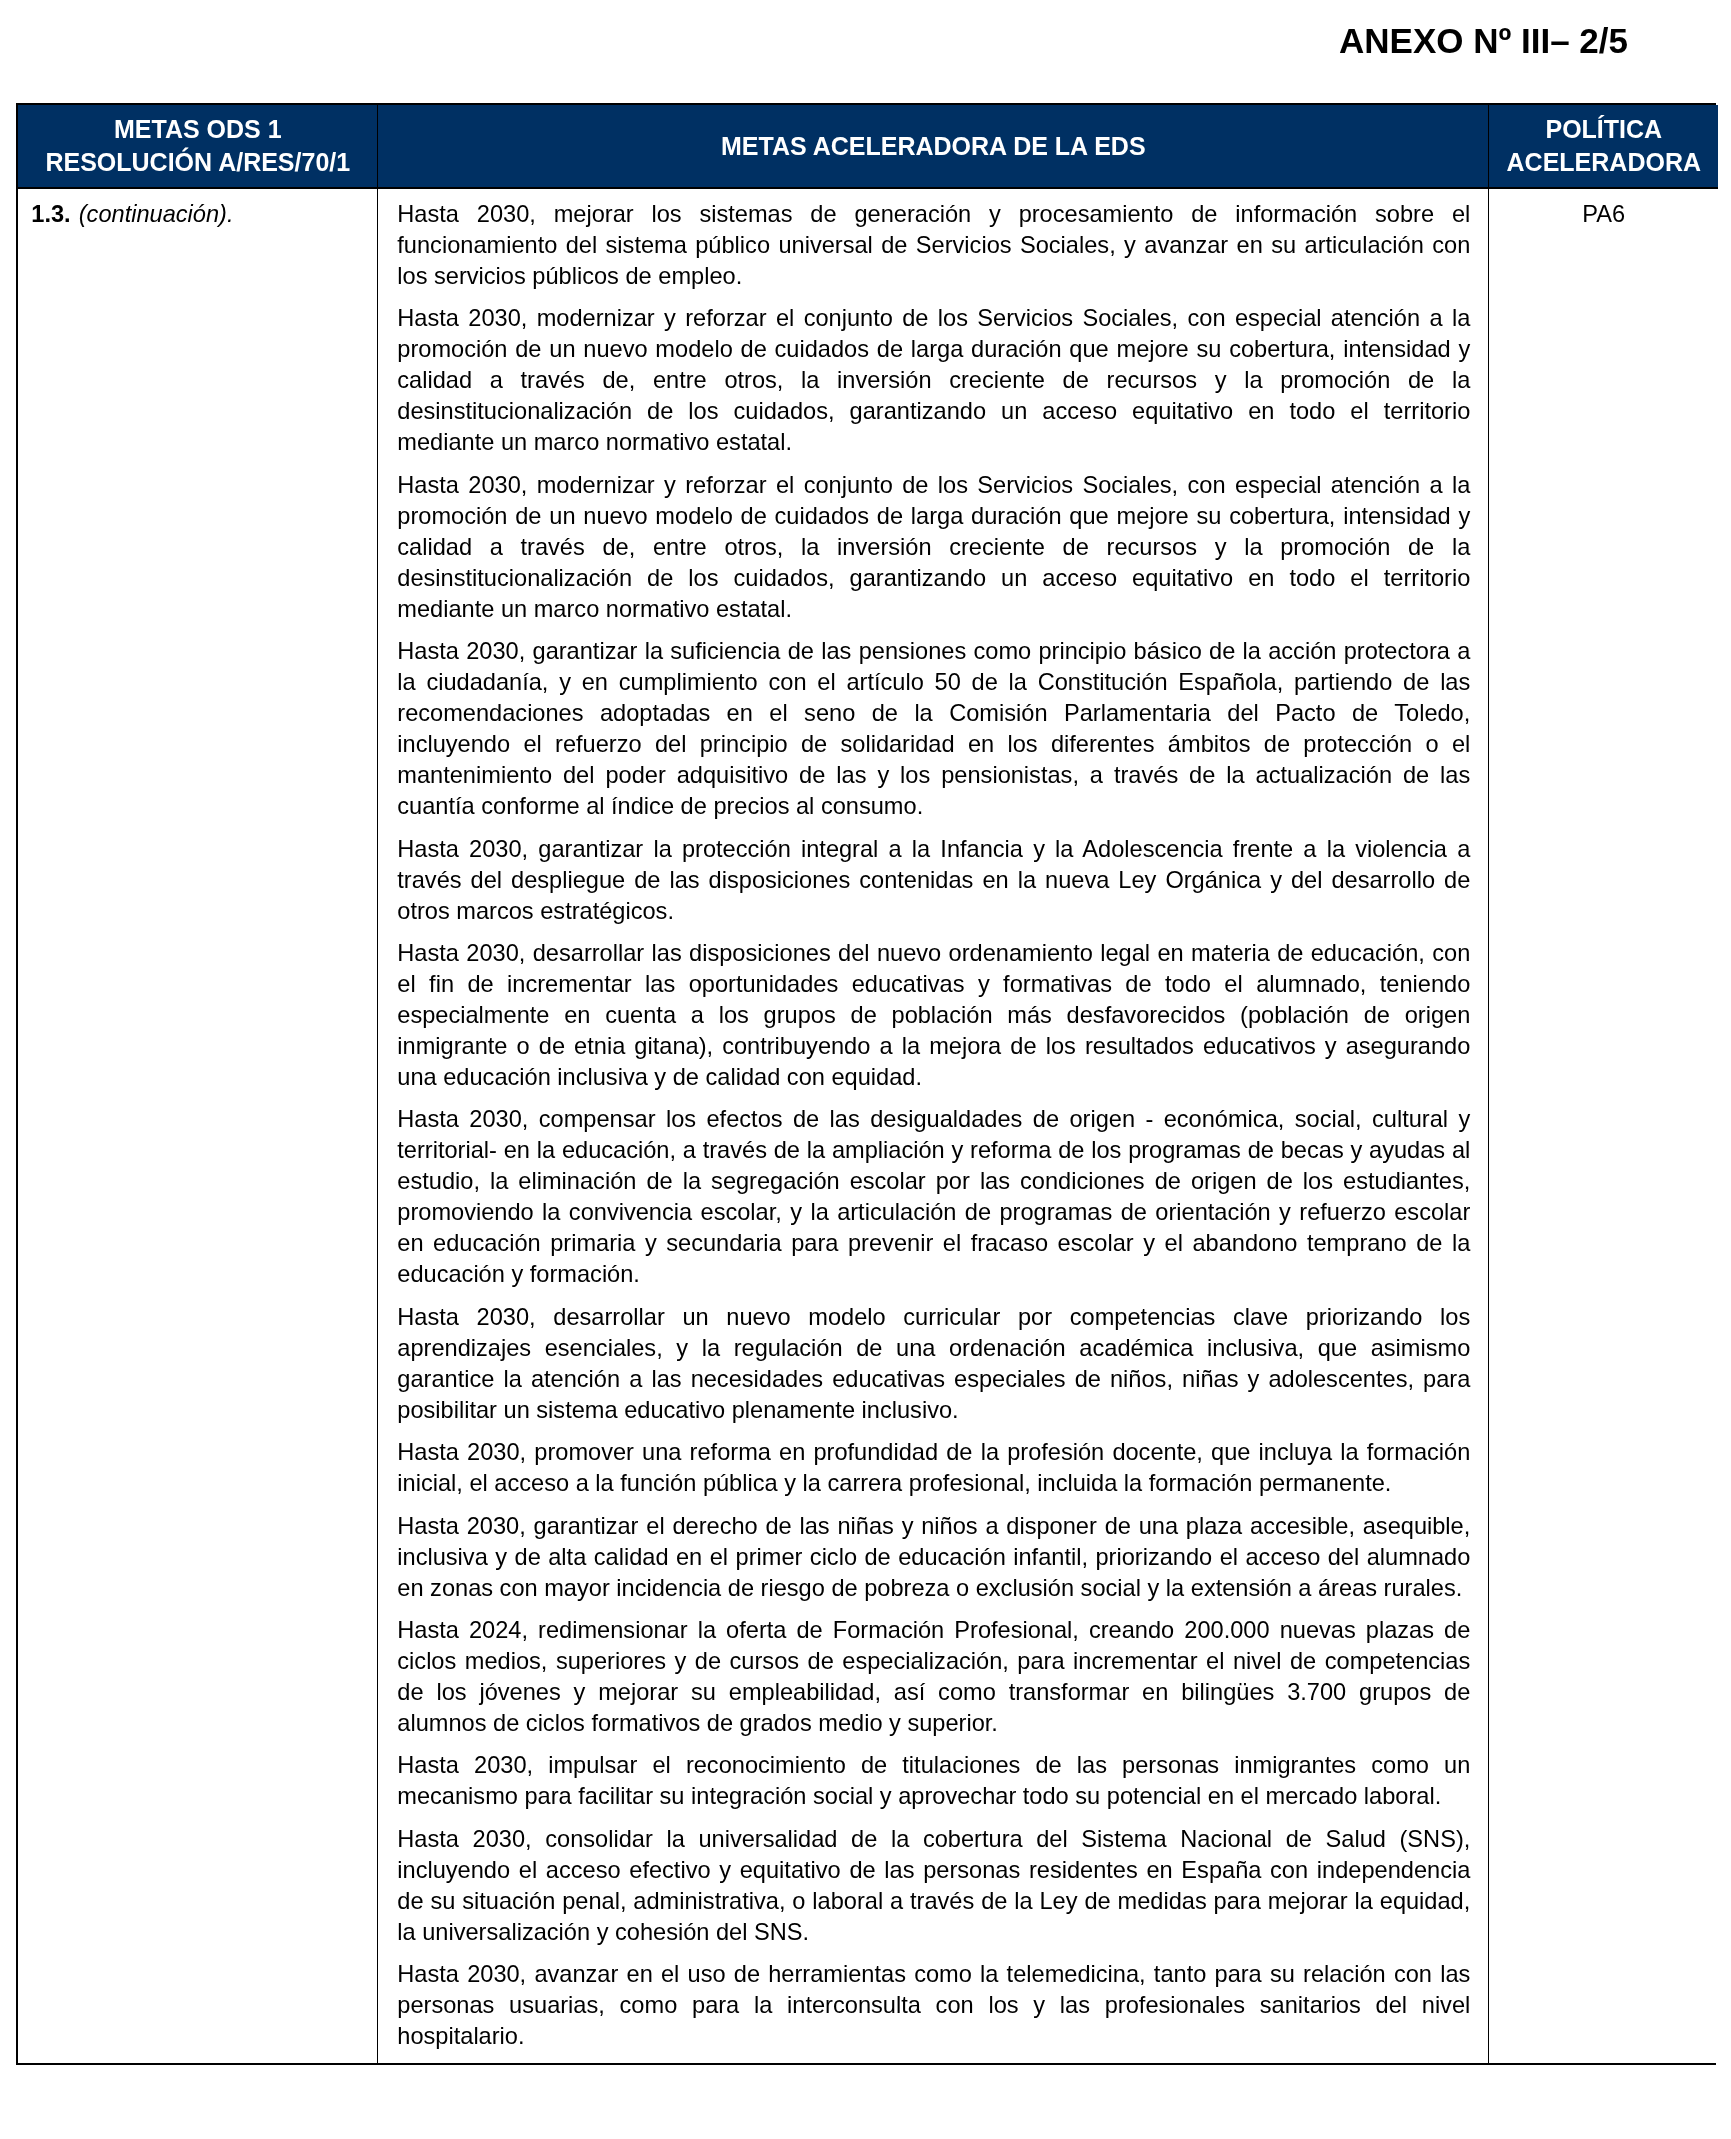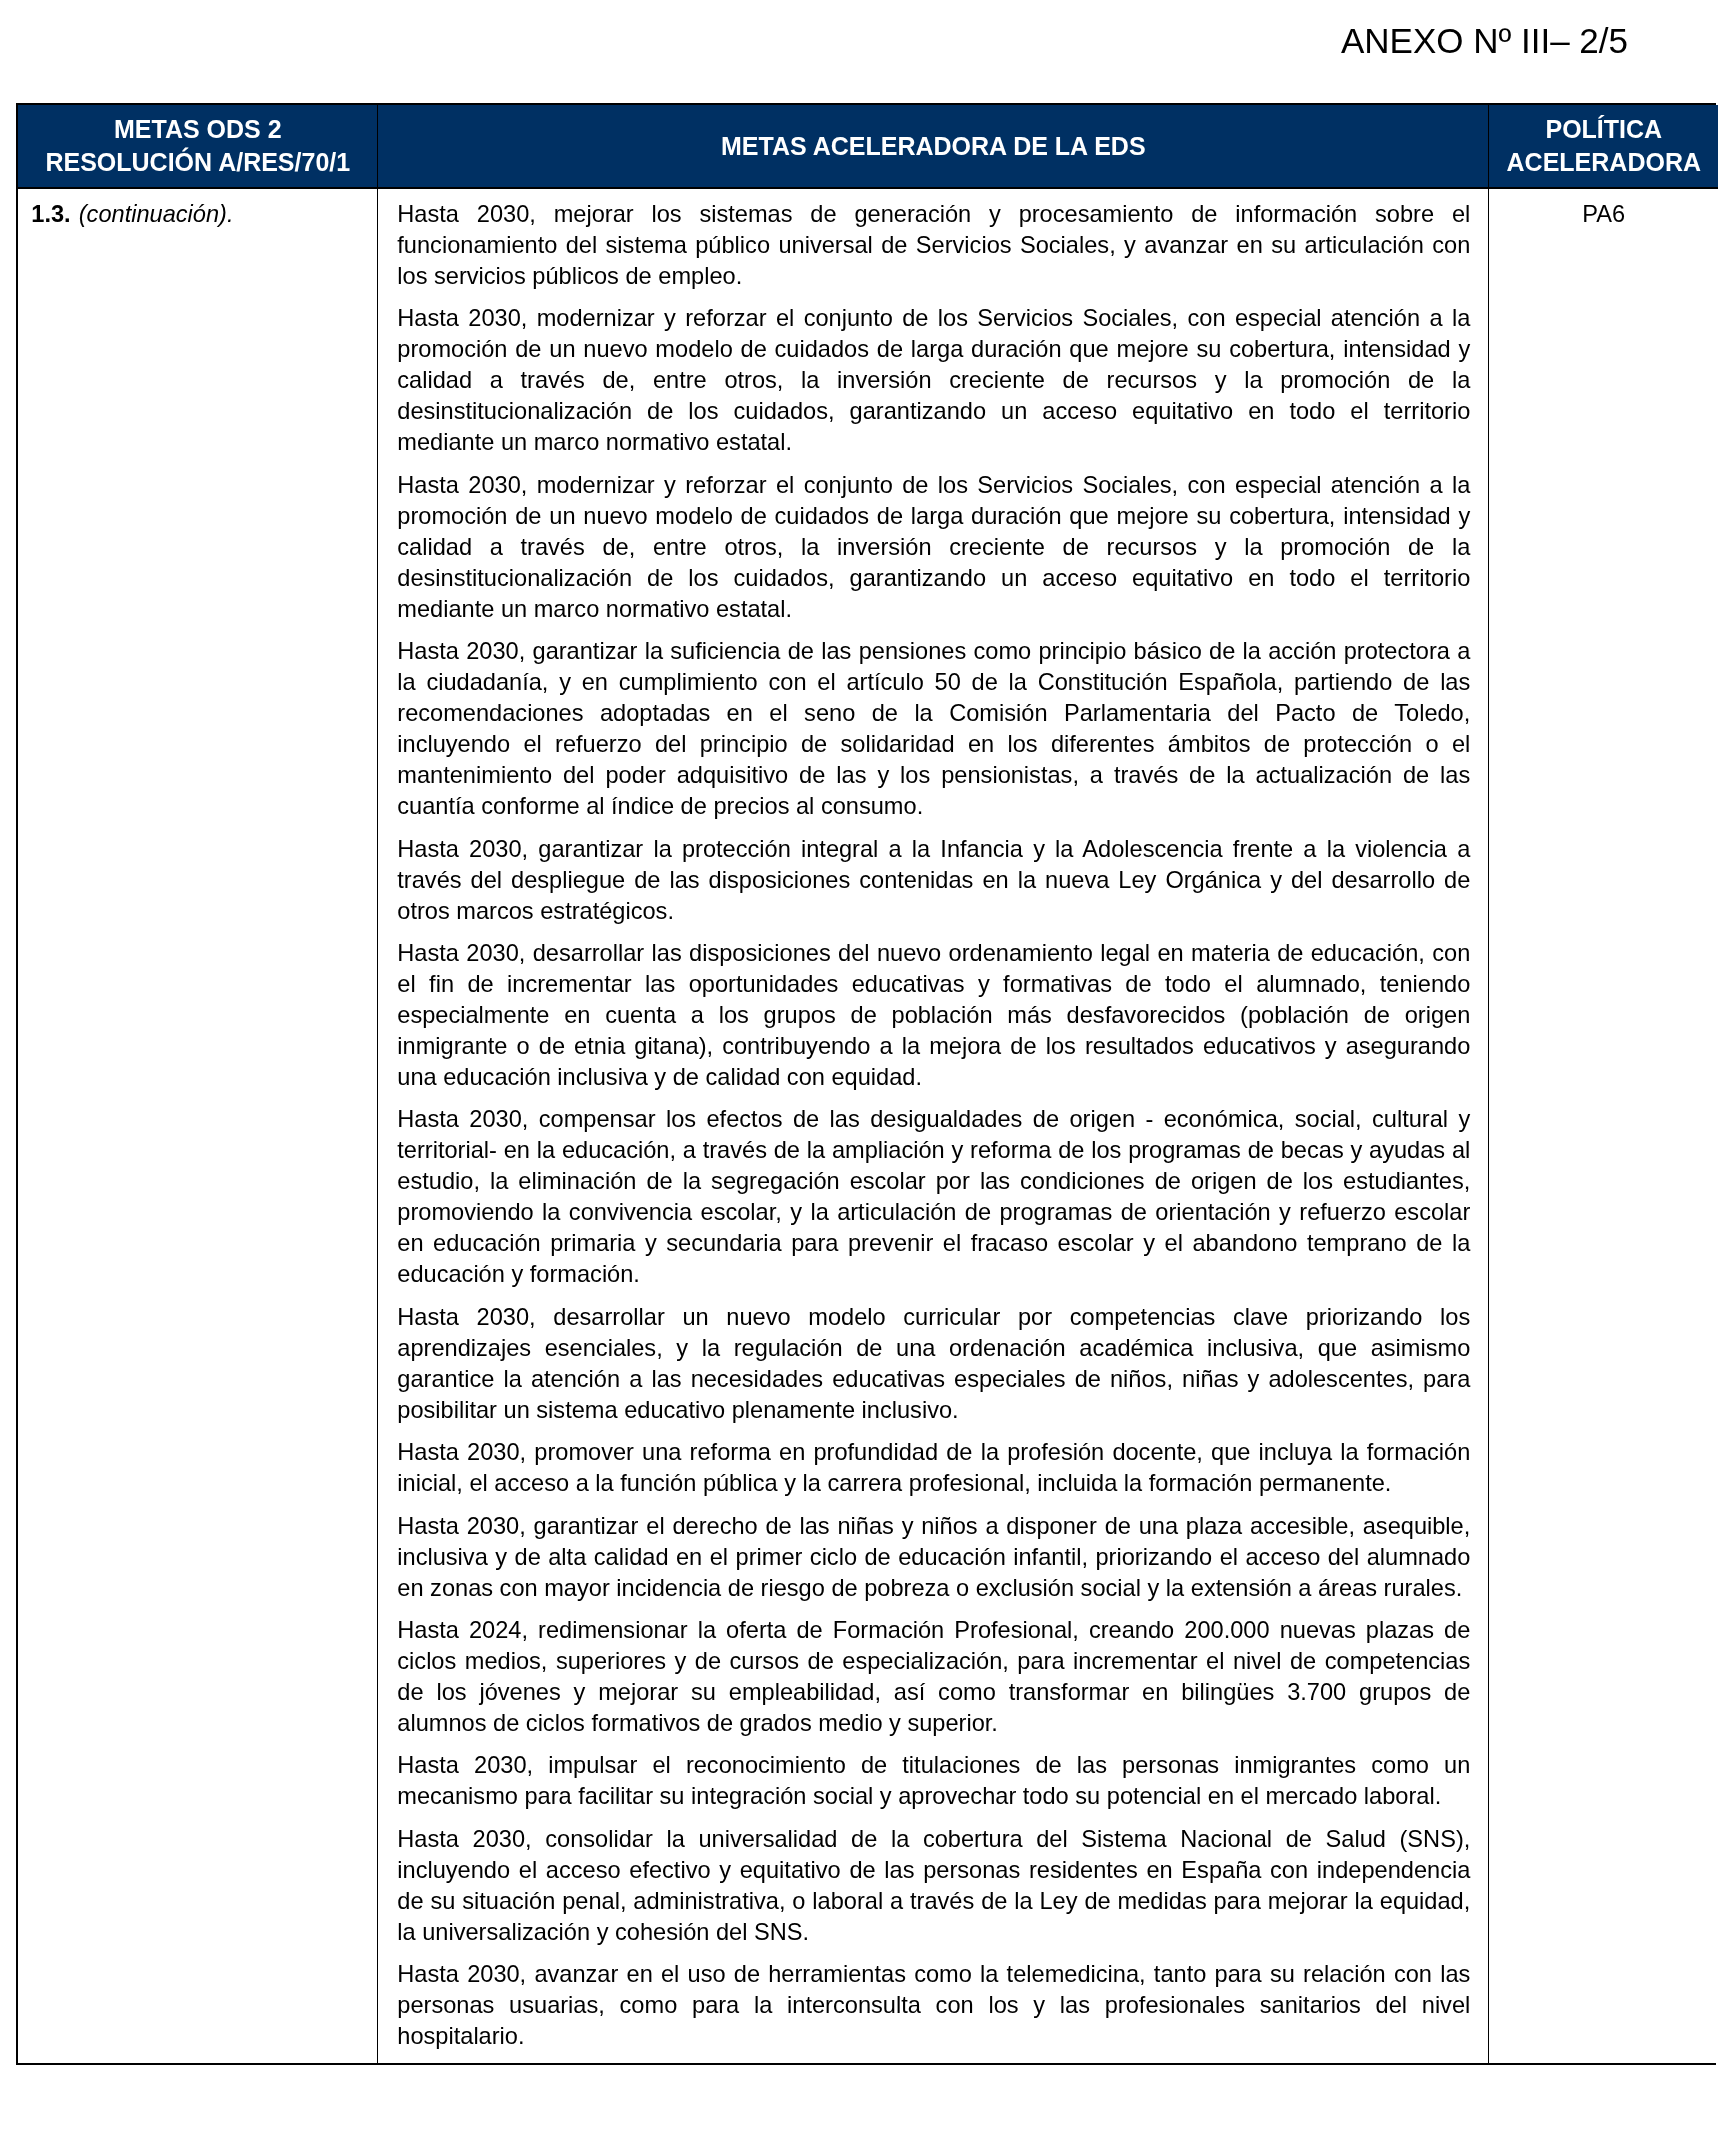--- a/index.html
+++ b/index.html
@@ -15,21 +15,21 @@
     width:1732px;
     min-height:2140px;
     font-family:"Liberation Sans","DejaVu Sans",sans-serif;
     color:var(--body-text);
     position:relative;
   }
   .annex-title{
     padding:21px 104px 0 0;
     text-align:right;
     font-size:35px;
-    font-weight:normal;
+    font-weight:bold;
     letter-spacing:0px;
     color:#000;
   }
   .doc-table{
     margin:42px 15.5px 0 16.3px;
     width:1700px;
     border:2.4px solid var(--border);
     display:grid;
     grid-template-columns:360px 1111px 229px;
   }
@@ -67,21 +67,21 @@
   .td.cell-politica{text-align:center;padding-top:9.8px;}
 </style>
 </head>
 <body>
 
 <div class="annex-title">ANEXO Nº III– 2/5</div>
 
 <div class="doc-table">
 
   <div class="th with-divider">
-    <span>METAS ODS 2</span>
+    <span>METAS ODS 1</span>
     <span>RESOLUCIÓN A/RES/70/1</span>
   </div>
   <div class="th with-divider">
     <span>METAS ACELERADORA DE LA EDS</span>
   </div>
   <div class="th">
     <span>POLÍTICA</span>
     <span>ACELERADORA</span>
   </div>
 

